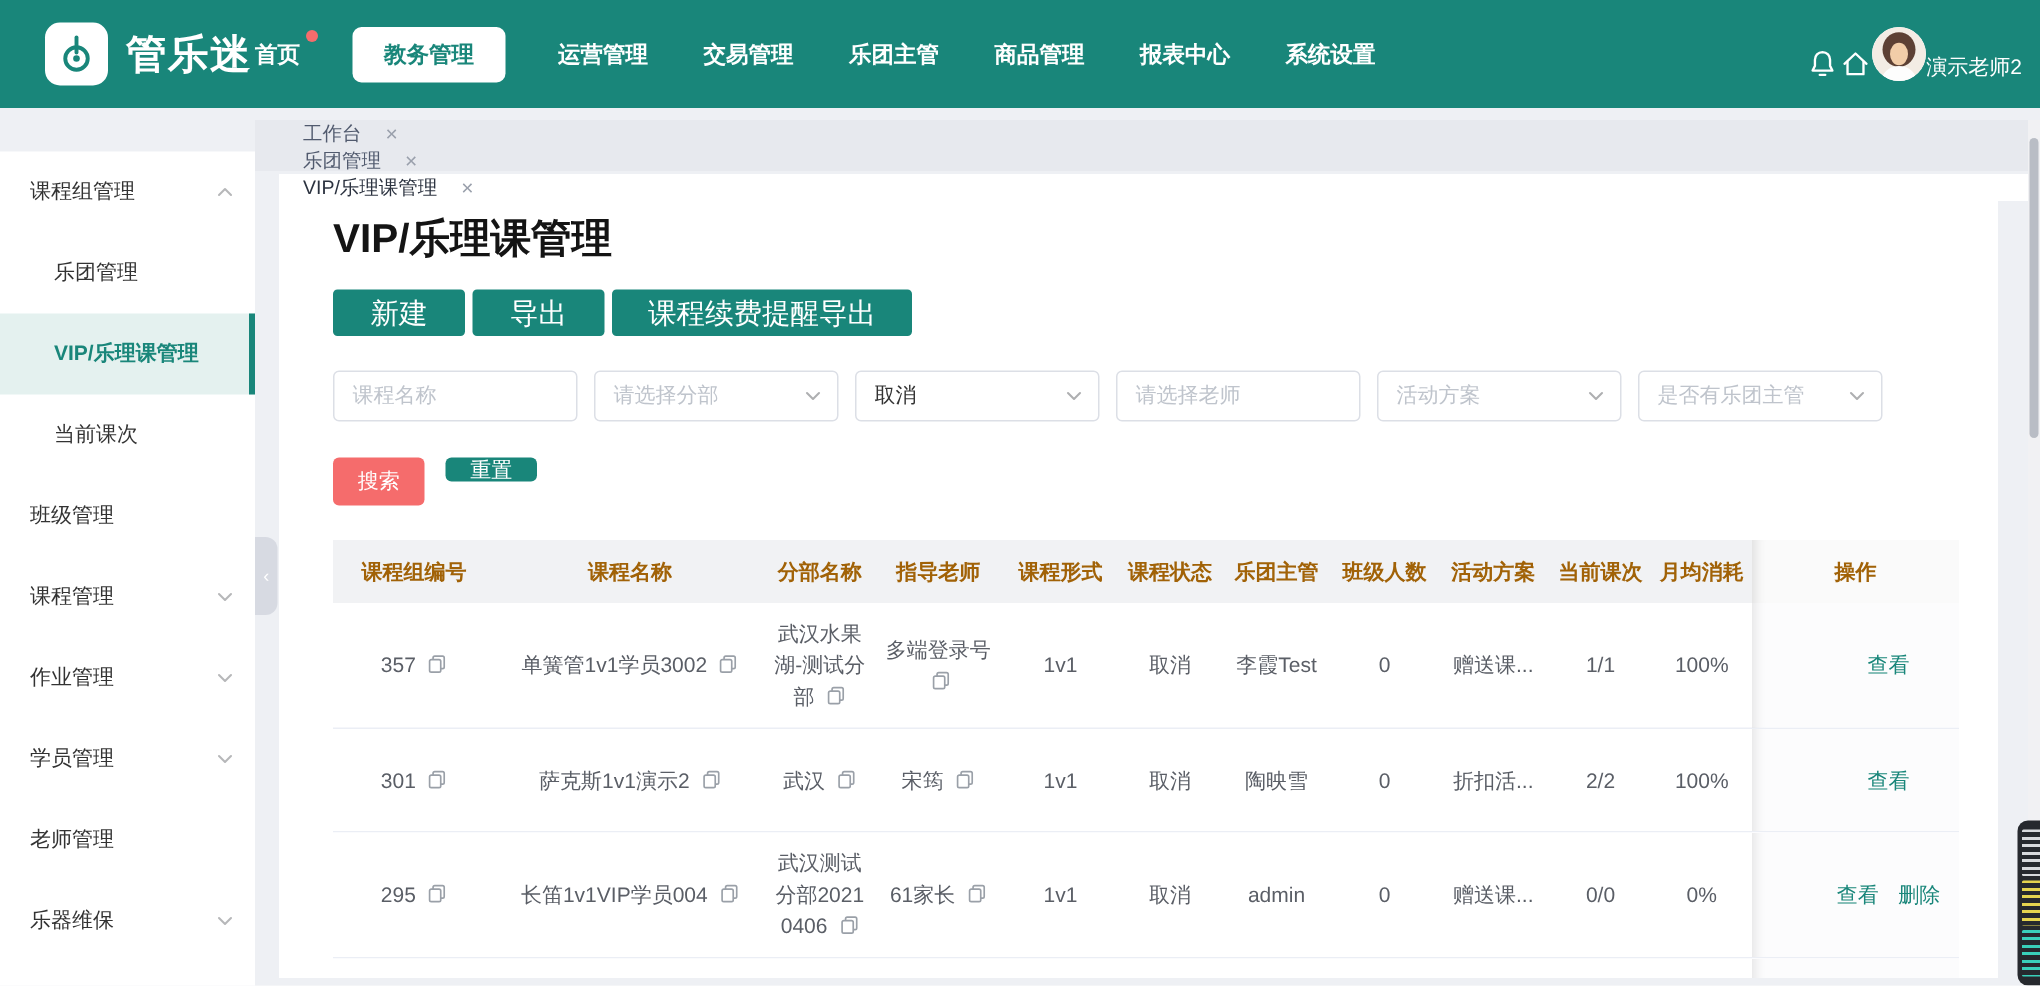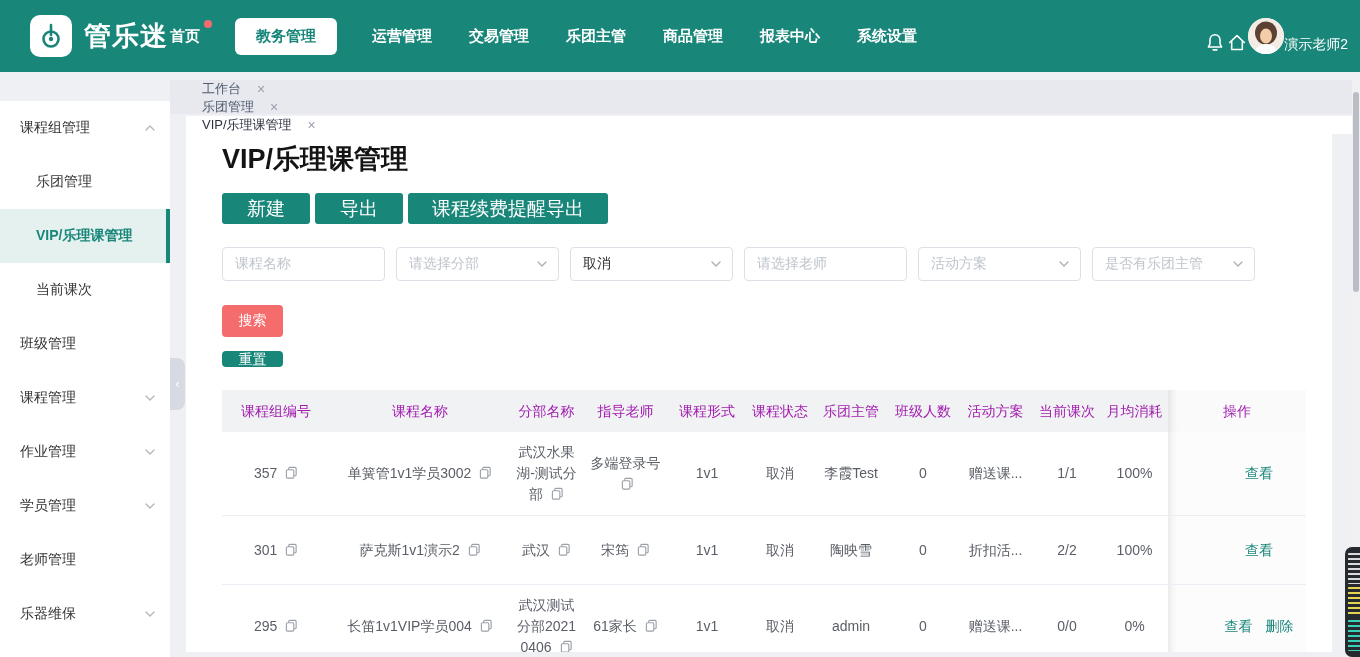--- a/index.html
+++ b/index.html
@@ -39,28 +39,28 @@
 
   .card { background:#fff; margin:5px 20px 0 16px; height:533px; padding:22px 36px 0 36px; overflow:hidden; }
   .page-title { font-size:27px; font-weight:bold; color:#141414; margin-bottom:16px; }
   .actions { display:flex; gap:5px; margin-bottom:23px; }
   .btn { background:#19867a; color:#fff; border:none; font-size:19px; height:31px; padding:0 24px; border-radius:3px; cursor:pointer; min-width:88px; font-family:inherit; }
   .filters { display:flex; gap:11px; margin-bottom:24px; }
   .filter { width:163px; height:34px; border:1px solid #dcdfe6; border-radius:4px; display:flex; align-items:center; padding:0 10px 0 12px; font-size:14px; cursor:pointer; background:#fff; }
   .filter .ph { color:#bfc4cc; flex:1; white-space:nowrap; overflow:hidden; }
   .filter .val { color:#323232; flex:1; }
   .filter .dd { width:12px; height:12px; opacity:.5; flex:none; }
-  .search-row { display:flex; gap:14px; margin-bottom:23px;flex-direction:column; }
+  .search-row { display:flex; gap:14px; margin-bottom:23px; }
   .btn-search { background:#f56c6c; color:#fff; border:none; font-size:14px; height:32px; width:61px; border-radius:4px; cursor:pointer; font-family:inherit; }
   .btn-reset { background:#19867a; color:#fff; border:none; font-size:14px; height:16px; width:61px; border-radius:4px; cursor:pointer; font-family:inherit; }
 
   
   .tbl { width:1084px; font-size:14px; color:#5a5e66; }
   .trow, .thead { display:grid; grid-template-columns:108px 180px 73px 85px 78px 68px 74px 70px 75px 68px 67px 138px; align-items:stretch; }
-  .thead { background:#f1f2f4; font-weight:normal; color:#a21caf; }
+  .thead { background:#f1f2f4; font-weight:bold; color:#a16207; }
   .cell { display:flex; align-items:center; justify-content:center; text-align:center; padding:10px 4px; line-height:21px; flex-wrap:wrap; }
   .thead .cell { padding:10px 2px; min-height:42px; }
   .trow { border-bottom:1px solid #ebeef5; background:#fff; min-height:69px; }
   .thead .cell.col-action { background:#fafafa; box-shadow:inset 10px 0 8px -8px rgba(0,0,0,.12); }
   .trow .cell.col-action { background:#fcfcfd; box-shadow:inset 10px 0 8px -8px rgba(0,0,0,.10); gap:13px;padding-left:48px; }
   .copy-icon { width:13px; height:13px; margin-left:4px; cursor:pointer; vertical-align:-1px; }
   .cell .txt { word-break:break-all; }
   .link { color:#19867a; cursor:pointer; white-space:nowrap; }
 
   

